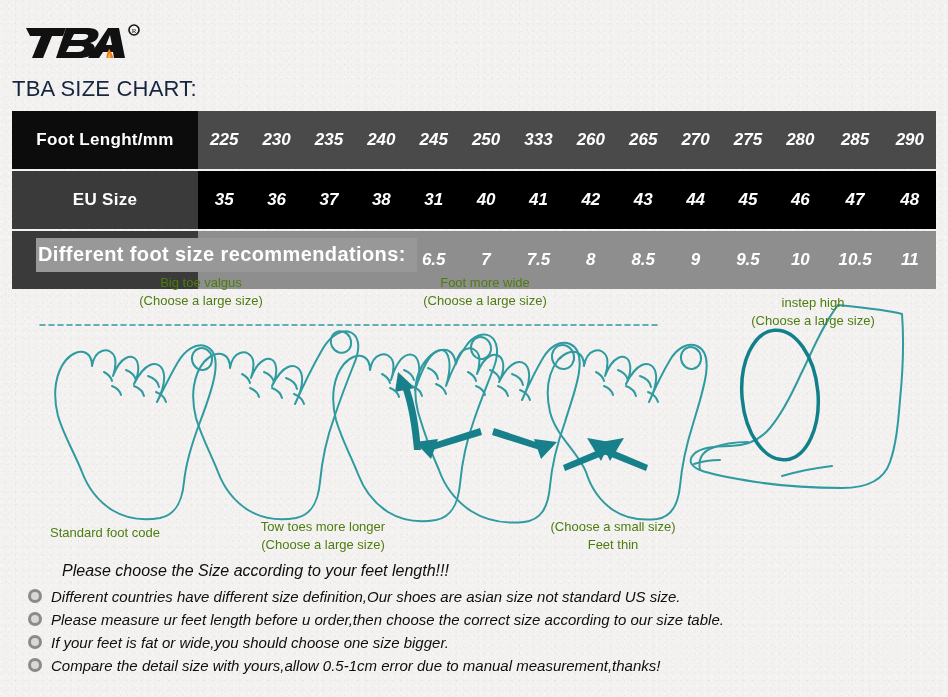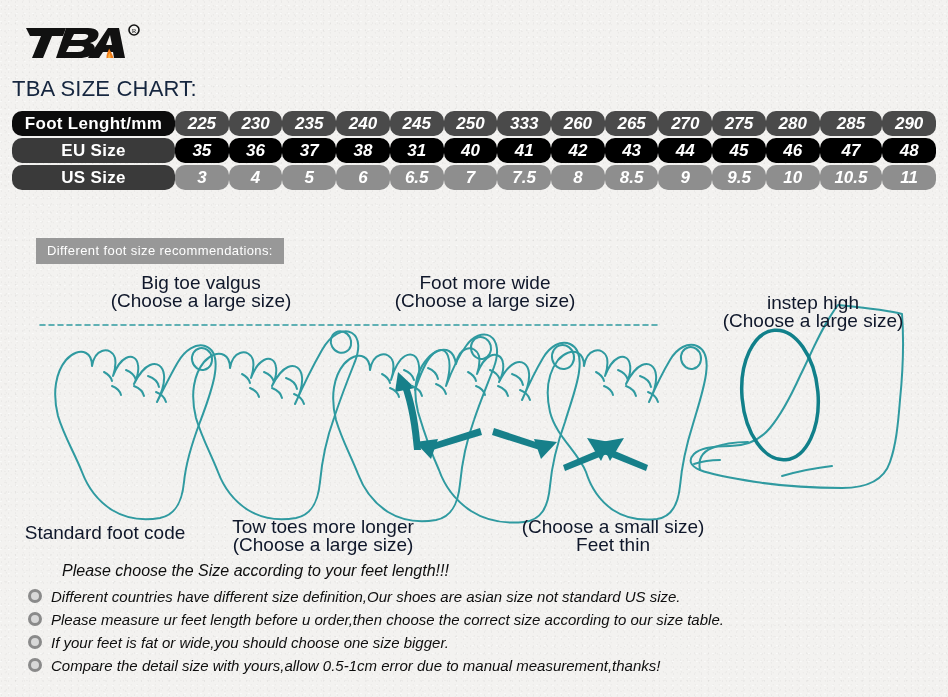--- a/index.html
+++ b/index.html
@@ -55,29 +55,28 @@
   
   .size-table {
     position: absolute;
     left: 12px;
     top: 109px;
     width: 924px;
     border-collapse: separate;
     border-spacing: 0 2px;
   }
   .size-table td, .size-table th {
-    padding: 0;
-    height: 25px;
+    padding: 12px;
+    height: 34px;
     font-size: 17px;
     font-style: italic;
     font-weight: bold;
     color: #ffffff;
     text-align: center;
     white-space: nowrap;
-    border-radius: 10px;
   }
   .size-table .rowlabel {
     width: 163px;
     font-style: normal;
     font-weight: bold;
     font-size: 17px;
     text-align: center;
     letter-spacing: 0.3px;
   }
   tr.row-head .rowlabel { background: #0c0c0c; }
@@ -87,40 +86,41 @@
   tr.row-us .rowlabel   { background: #3a3a3a; }
   tr.row-us td.cell     { background: #8e8e8e; }
 
   
   .rec-badge {
     position: absolute;
     left: 36px;
     top: 238px;
     background: #989898;
     color: #ffffff;
-    font-size: 13px;
-    padding: 5px 11px 6px 11px;
+    font-size: 20px;
+    padding: 5px 11px 6px 2px;
     white-space: nowrap;
     letter-spacing: 0.4px;
+    font-weight: bold;
   }
 
   
   .diagram {
     position: absolute;
     left: 0;
     top: 260px;
     width: 948px;
     height: 300px;
   }
   .diagram svg { display: block; }
 
   .cap {
     position: absolute;
-    color: #0f172a;
-    font-size: 19px;
+    color: #4d7c0f;
+    font-size: 13px;
     text-align: center;
     white-space: nowrap;
     line-height: 18px;
   }
 
   
   .cap-valgus   { left: 96px;  top: 274px; width: 210px; }
   .cap-wide     { left: 380px; top: 274px; width: 210px; }
   .cap-instep   { left: 708px; top: 274px; width: 210px; margin-top: 20px; }
   

